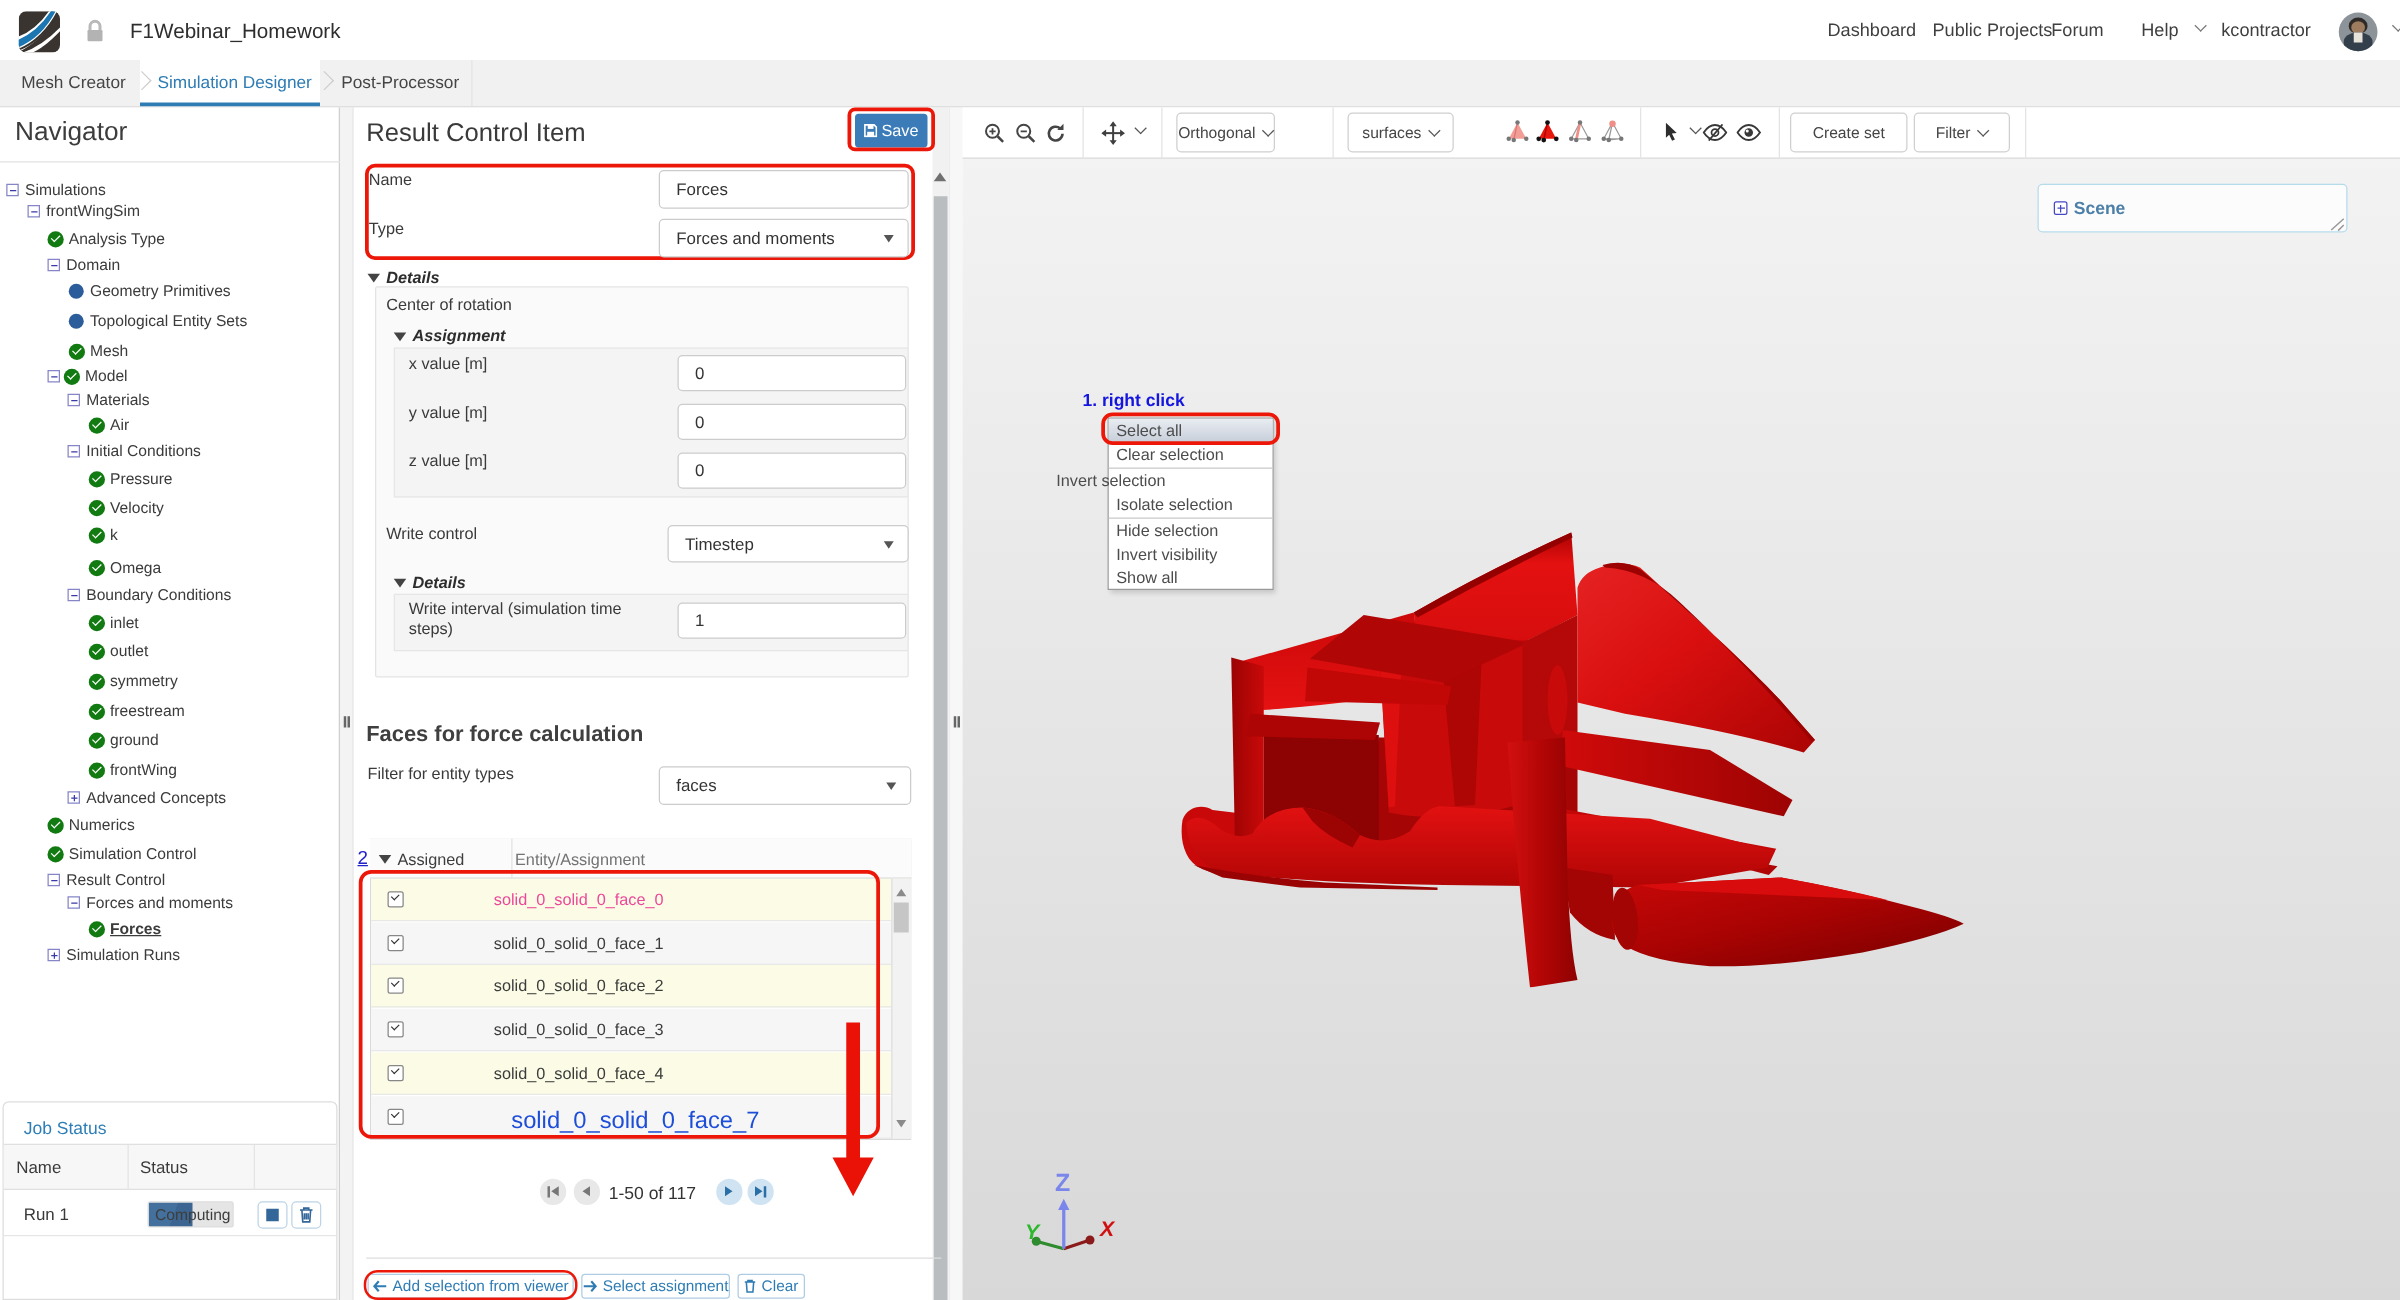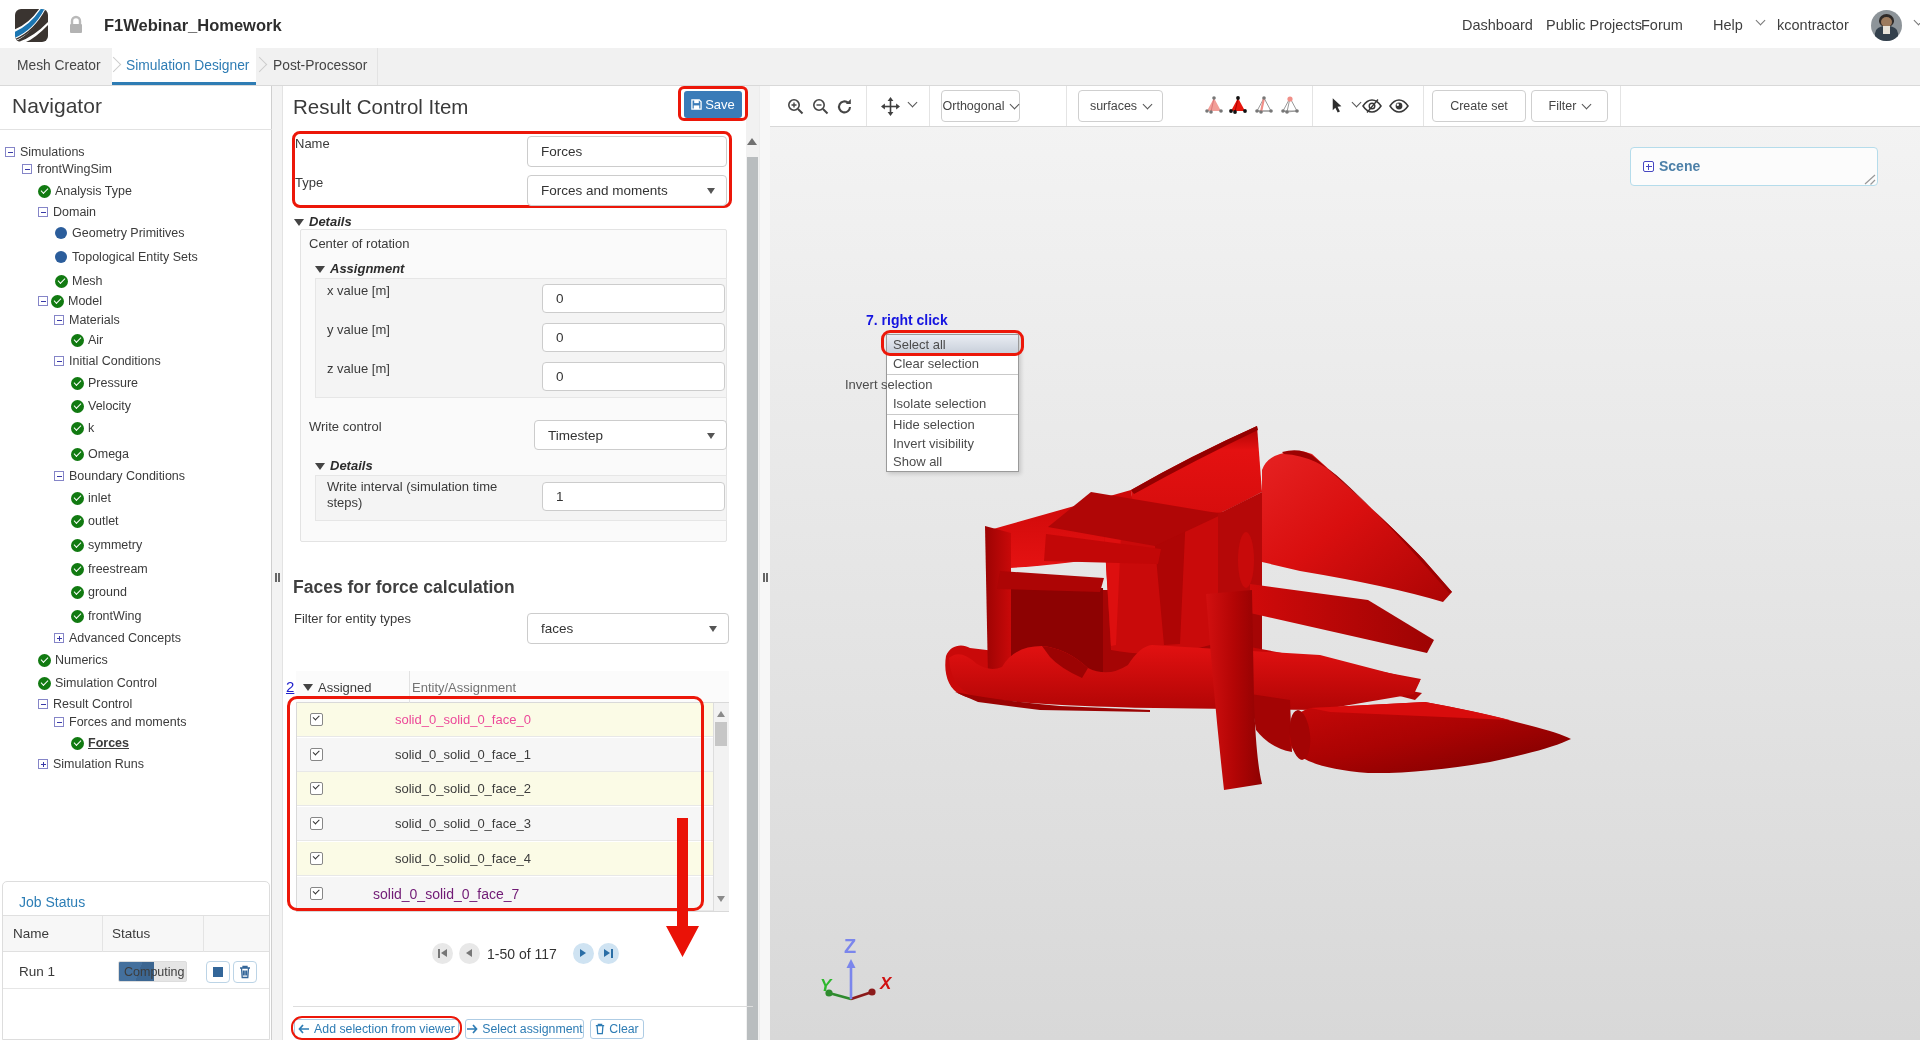--- a/index.html
+++ b/index.html
@@ -1,18 +1,18 @@
 <!DOCTYPE html>
 <html><head><meta charset="utf-8">
 <style>
 *{margin:0;padding:0;box-sizing:border-box}
 html,body{width:1920px;height:1040px;font-family:"Liberation Sans",sans-serif;overflow:hidden;background:#fff;position:relative}
 
 #hdr{position:absolute;left:0;top:0;width:1920px;height:48px;background:#fff}
-#title{position:absolute;left:104px;top:16px;font-size:16.5px;font-weight:bold;color:#2e2e2e}
+#title{position:absolute;left:104px;top:16px;font-size:16.5px;font-weight:normal;color:#2e2e2e}
 .navlink{position:absolute;top:17px;font-size:14.5px;color:#3f3f3f}
 
 #tabbar{position:absolute;left:0;top:48px;width:1920px;height:38px;background:#f1f1f1;border-bottom:1px solid #d9d9d9}
 .tabtxt{position:absolute;top:58px;font-size:13.8px;color:#454545}
 #activetab{position:absolute;left:112px;top:48px;width:144px;height:37px;background:#fff;border-bottom:3px solid #2e7cb4}
 .tabchev{position:absolute;top:11px;width:11px;height:11px;border-top:1.5px solid #cdcdcd;border-right:1.5px solid #cdcdcd;transform:rotate(45deg)}
 
 #navp{position:absolute;left:0;top:86px;width:272px;height:954px;background:#fff;border-right:1px solid #cfcfcf}
 #sep1{position:absolute;left:272px;top:86px;width:11px;height:954px;background:#f3f3f3;border-right:1px solid #e3e3e3}
 #midp{position:absolute;left:283px;top:86px;width:463px;height:954px;background:#fff}
@@ -182,21 +182,21 @@
 <div style="position:absolute;left:310px;top:817.1000000000001px;width:13px;height:13px;background:#fff;border:1px solid #878787;border-radius:2px"></div>
 <div style="position:absolute;left:312.5px;top:819.1000000000001px;width:6px;height:3.5px;border-left:1.8px solid #333;border-bottom:1.8px solid #333;transform:rotate(-45deg)"></div>
 <div style="position:absolute;left:395px;top:816.1000000000001px;font-size:13px;color:#3c3c3c">solid_0_solid_0_face_3</div>
 <div style="position:absolute;left:297px;top:841.8000000000002px;width:431px;height:34px;background:#fbfbe6;border-bottom:1px solid #e8e8e8"></div>
 <div style="position:absolute;left:310px;top:851.8000000000002px;width:13px;height:13px;background:#fff;border:1px solid #878787;border-radius:2px"></div>
 <div style="position:absolute;left:312.5px;top:853.8000000000002px;width:6px;height:3.5px;border-left:1.8px solid #333;border-bottom:1.8px solid #333;transform:rotate(-45deg)"></div>
 <div style="position:absolute;left:395px;top:850.8000000000002px;font-size:13px;color:#3c3c3c">solid_0_solid_0_face_4</div>
 <div style="position:absolute;left:297px;top:876.5000000000002px;width:431px;height:34px;background:#f6f6f6;border-bottom:1px solid #e8e8e8"></div>
 <div style="position:absolute;left:310px;top:886.5000000000002px;width:13px;height:13px;background:#fff;border:1px solid #878787;border-radius:2px"></div>
 <div style="position:absolute;left:312.5px;top:888.5000000000002px;width:6px;height:3.5px;border-left:1.8px solid #333;border-bottom:1.8px solid #333;transform:rotate(-45deg)"></div>
-<div style="position:absolute;left:373px;top:885.5000000000002px;font-size:14px;color:#701a75">solid_0_solid_0_face_7</div>
+<div style="position:absolute;left:409px;top:885.5000000000002px;font-size:19px;color:#1d4ed8">solid_0_solid_0_face_7</div>
 <div style="position:absolute;left:713px;top:703px;width:16px;height:208px;background:#f2f2f2;border-left:1px solid #ddd"></div>
 <div style="position:absolute;left:717px;top:711px;width:0;height:0;border-left:4px solid transparent;border-right:4px solid transparent;border-bottom:6px solid #8a8a8a"></div>
 <div style="position:absolute;left:715px;top:722px;width:12px;height:24px;background:#c6c6c6"></div>
 <div style="position:absolute;left:717px;top:896px;width:0;height:0;border-left:4px solid transparent;border-right:4px solid transparent;border-top:6px solid #8a8a8a"></div>
 <div class="redbox" style="left:287px;top:696px;width:417px;height:215px;border-radius:10px"></div>
 <svg style="position:absolute;left:660px;top:815px" width="45" height="145" viewBox="0 0 45 145">
     <path d="M17 3h11v108h11L22.5 142 6 111h11z" fill="#ea1207"></path>
   </svg>
 <div style="position:absolute;left:432px;top:943px;width:21px;height:21px;border-radius:50%;background:#e8e8e8"></div>
 <div style="position:absolute;left:459px;top:943px;width:21px;height:21px;border-radius:50%;background:#e8e8e8"></div>
@@ -299,21 +299,21 @@
 <div class="vbtn" style="left:1432px;top:90px;width:94px">Create set</div>
 <div class="vbtn" style="left:1531px;top:90px;width:77px">Filter<span class="chev"></span></div>
 <div style="position:absolute;left:1630px;top:147px;width:248px;height:39px;background:#fcfcfc;border:1px solid #b5dceb;border-radius:4px"></div>
 <div style="position:absolute;left:1643px;top:161px;width:11px;height:11px;border:1.5px solid #4747c2;border-radius:2px;background:#fff"></div>
 <div style="position:absolute;left:1645.5px;top:165.8px;width:6px;height:1.6px;background:#4747c2"></div>
 <div style="position:absolute;left:1647.7px;top:163.6px;width:1.6px;height:6px;background:#4747c2"></div>
 <div style="position:absolute;left:1659px;top:158px;font-size:14px;font-weight:bold;color:#4d80a8">Scene</div>
 <svg style="position:absolute;left:1864px;top:174px" width="12" height="11" viewBox="0 0 12 11">
     <path d="M11 1L1 10M11 6l-4.5 4.5" stroke="#999" stroke-width="1.2"></path>
   </svg>
-<div style="position:absolute;z-index:3;left:866px;top:312px;font-size:14px;font-weight:bold;color:#1515e0">7. right click</div>
+<div style="position:absolute;z-index:3;left:866px;top:312px;font-size:14px;font-weight:bold;color:#1515e0">1. right click</div>
 <div style="position:absolute;z-index:3;left:886px;top:334px;width:133px;height:138px;background:#fff;border:1px solid #9a9a9a;box-shadow:2px 2px 4px rgba(0,0,0,0.15)"></div>
 <div style="position:absolute;z-index:3;left:887px;font-size:13px;color:#4c4c4c;padding-left:6px;width:131px;height:19px;line-height:19px;top:335px;background:linear-gradient(#e9edf3,#c7ced9)">Select all</div>
 <div style="position:absolute;z-index:3;left:887px;font-size:13px;color:#4c4c4c;padding-left:6px;width:131px;height:19px;line-height:19px;top:354px">Clear selection</div>
 <div style="position:absolute;z-index:3;left:887px;top:373.5px;width:131px;height:1px;background:#c9c9c9"></div>
 <div style="position:absolute;z-index:3;left:839px;font-size:13px;color:#4c4c4c;padding-left:6px;width:131px;height:19px;line-height:19px;top:375px">Invert selection</div>
 <div style="position:absolute;z-index:3;left:887px;font-size:13px;color:#4c4c4c;padding-left:6px;width:131px;height:19px;line-height:19px;top:394px">Isolate selection</div>
 <div style="position:absolute;z-index:3;left:887px;top:413.5px;width:131px;height:1px;background:#c9c9c9"></div>
 <div style="position:absolute;z-index:3;left:887px;font-size:13px;color:#4c4c4c;padding-left:6px;width:131px;height:19px;line-height:19px;top:415px">Hide selection</div>
 <div style="position:absolute;z-index:3;left:887px;font-size:13px;color:#4c4c4c;padding-left:6px;width:131px;height:19px;line-height:19px;top:434px">Invert visibility</div>
 <div style="position:absolute;z-index:3;left:887px;font-size:13px;color:#4c4c4c;padding-left:6px;width:131px;height:19px;line-height:19px;top:452px">Show all</div>

